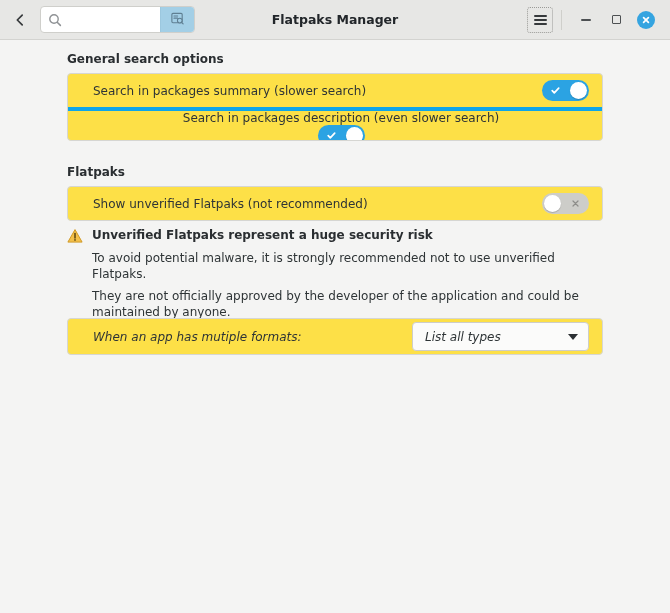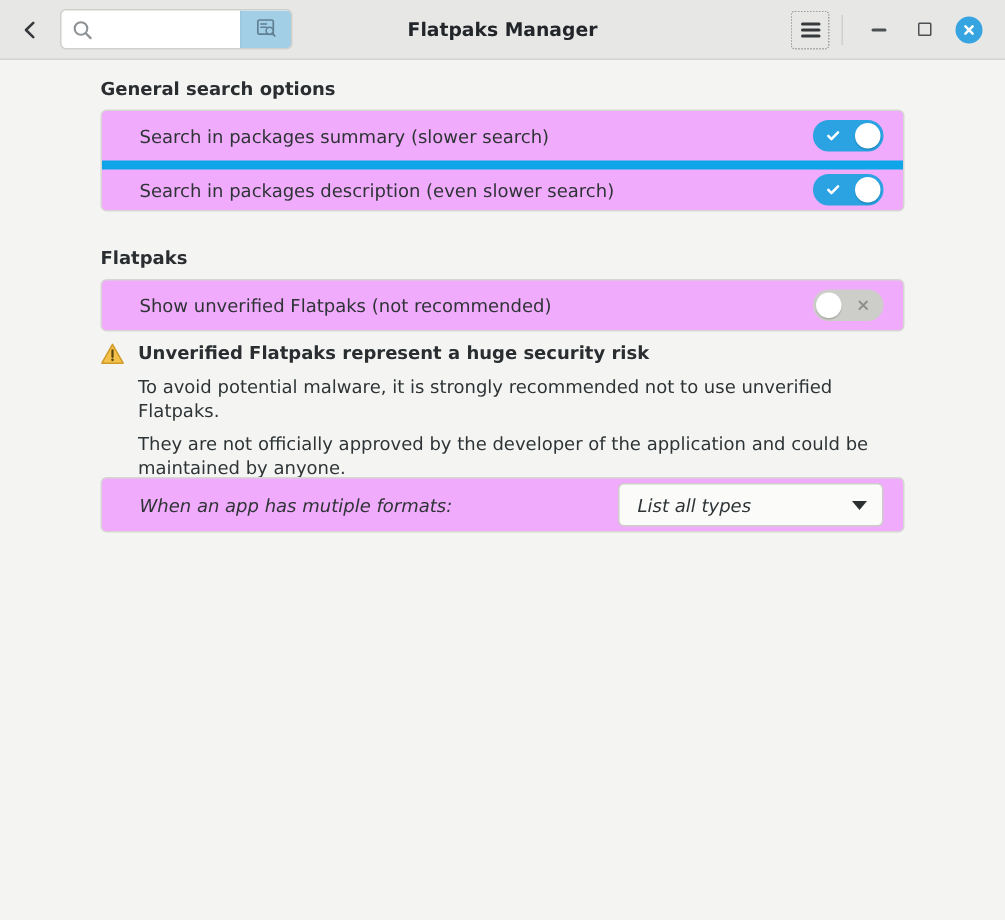--- a/index.html
+++ b/index.html
@@ -165,34 +165,34 @@
     font-weight: bold;
     font-size: 12px;
     color: #2a2e31;
     margin: 0;
     padding: 0;
     position: absolute;
   }
 
   .panel {
     position: absolute;
-    background: #f0abfc;
+    background: #fde047;
     border: 1px solid #d6d6d2;
     border-radius: 4px;
     box-sizing: border-box;
     overflow: hidden;
   }
   .prow {
     display: flex;
     align-items: center;
     height: 33px;
     padding: 0 13px 0 25px;
     box-sizing: border-box;
   }
-  .prow + .prow { border-top: 6px solid #0ea5e9; }
+  .prow + .prow { border-top: 4px solid #0ea5e9; flex-direction: column; }
   .prow-label {
     font-size: 12px;
     color: #2e3436;
     flex: 1 1 auto;
   }
 
   
   .toggle {
     width: 47px;
     height: 21px;

